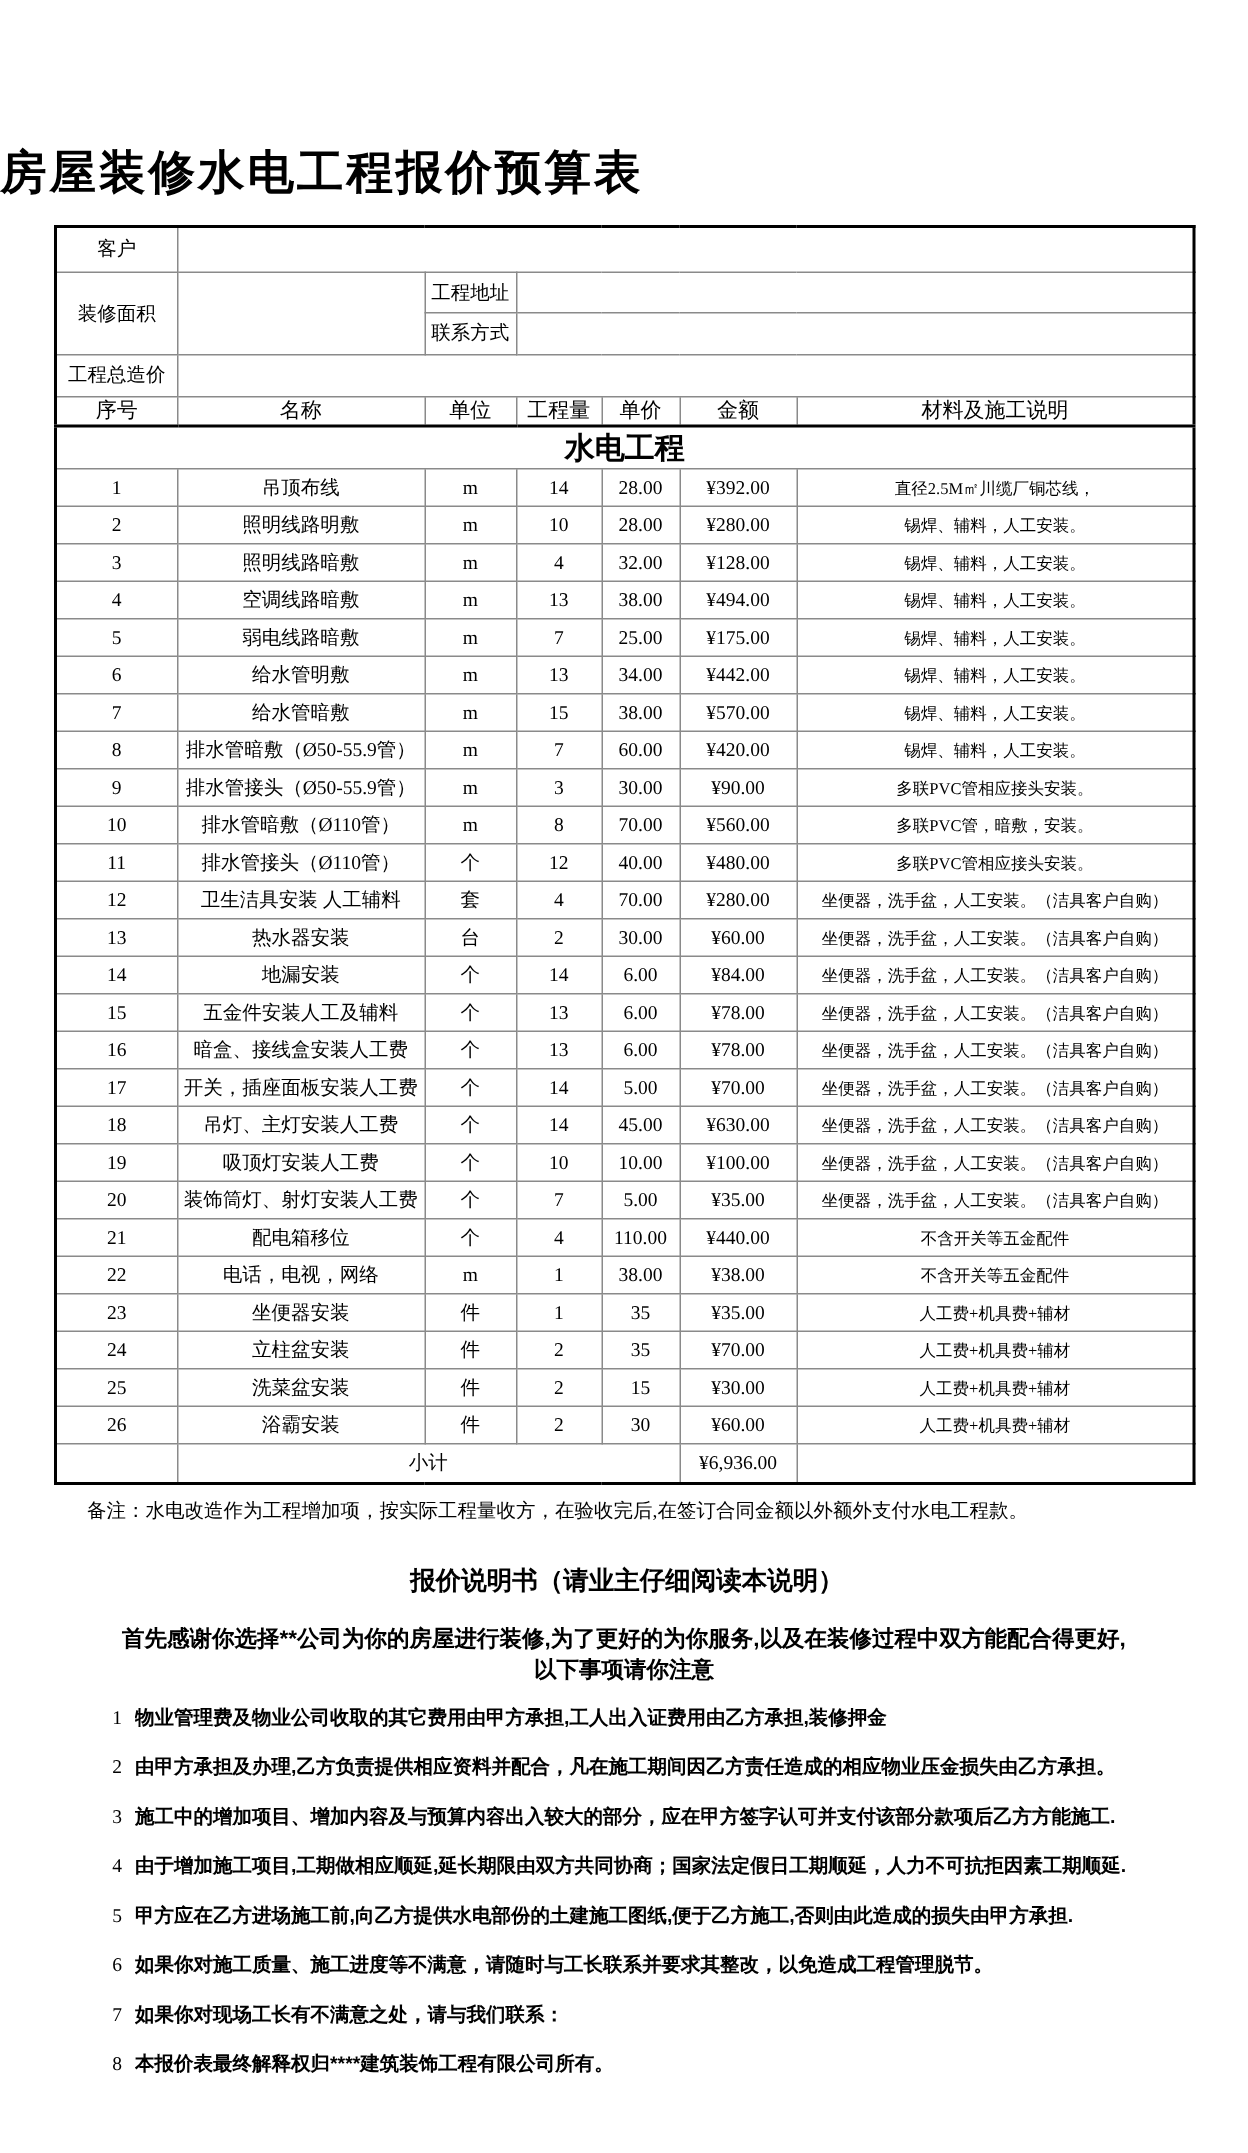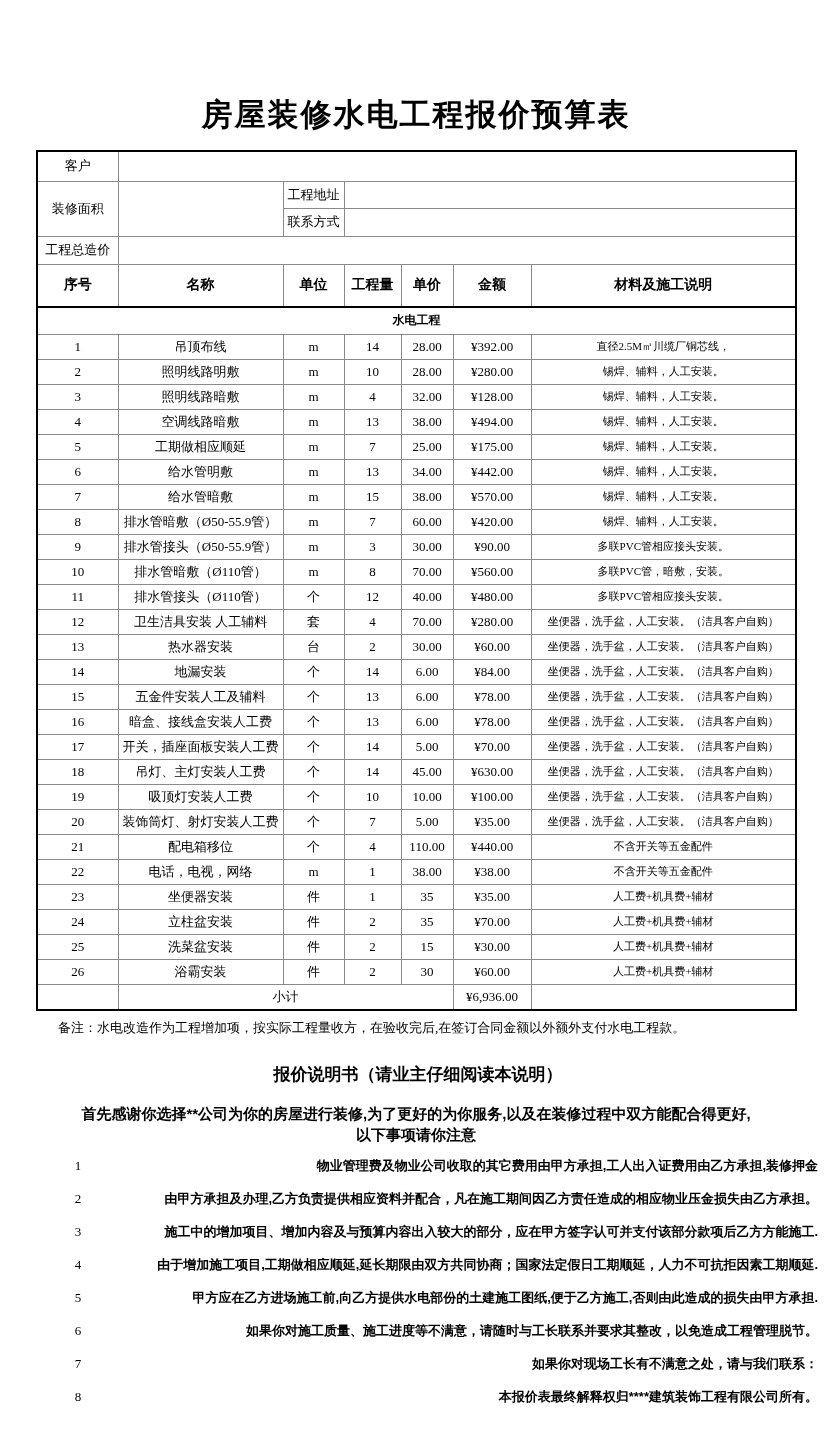--- a/index.html
+++ b/index.html
@@ -6,21 +6,20 @@
   html, body { margin: 0; padding: 0; }
   body {
     width: 832px; height: 1435px;
     background: #ffffff; color: #000000;
     font-family: "Liberation Serif", "DejaVu Serif", serif;
   }
   .page { position: relative; width: 832px; height: 1435px; overflow: hidden; }
 
   .title {
     margin: 0; padding-top: 98px;
-    text-align: center;
     font-size: 31px; font-weight: bold;
     font-family: "Liberation Serif", "DejaVu Serif", serif;
     letter-spacing: 2px;
     line-height: 1.1;
   }
 
   table.quote {
     margin: 18px 0 0 36px;
     width: 759px;
     border-collapse: collapse;
@@ -36,28 +35,28 @@
     overflow: hidden;
     white-space: nowrap;
   }
   tr.r-info-a td { height: 30px; }
   tr.r-info-b td { height: 27px; }
   tr.r-info-c td { height: 28px; margin-top: 40px; }
   tr.r-info-d td { height: 28px; }
   tr.r-info-a td, tr.r-info-b td, tr.r-info-c td, tr.r-info-d td { text-align: center; }
   td.lbl { font-size: 13px; }
   tr.r-head th {
-    height: 43px;
-    font-weight: bold; font-size: 14px;
+    height: 20px;
+    font-weight: normal; font-size: 14px;
     font-family: "Liberation Sans", "DejaVu Sans", sans-serif;
     border-bottom: 2px solid #000;
   }
   tr.r-section td {
     height: 27px;
-    font-weight: bold; font-size: 12px;
+    font-weight: bold; font-size: 20px;
     font-family: "Liberation Sans", "DejaVu Sans", sans-serif;
   }
   tr.r-data td { height: 25px; font-size: 13px; }
   tr.r-data td.c-note { font-size: 11px; }
   tr.r-subtotal td { height: 26px; font-size: 13px; }
 
   .footnote {
     margin: 8px 0 0 58px;
     font-size: 13px;
     line-height: 18px;
@@ -84,21 +83,21 @@
   .notice-item .num {
     margin-left: 66px;
     width: 24px;
     text-align: center;
     font-size: 13px;
     font-family: "Liberation Serif", "DejaVu Serif", serif;
     line-height: 16px;
   }
   .notice-item .txt {
     flex: 1;
-    text-align: right;
+    text-align: left;
     padding-right: 14px;
     font-size: 13px; font-weight: bold;
     line-height: 16px;
     font-family: "Liberation Sans", "DejaVu Sans", sans-serif;
     white-space: nowrap; overflow: hidden;
   }
 </style>
 </head>
 <body>
 
@@ -180,21 +179,21 @@
           <td class="c-no">4</td>
           <td class="c-name">空调线路暗敷</td>
           <td class="c-unit">m</td>
           <td class="c-qty">13</td>
           <td class="c-price">38.00</td>
           <td class="c-amount">¥494.00</td>
           <td class="c-note">锡焊、辅料，人工安装。</td>
         </tr>
         <tr class="r-data">
           <td class="c-no">5</td>
-          <td class="c-name">工期做相应顺延</td>
+          <td class="c-name">弱电线路暗敷</td>
           <td class="c-unit">m</td>
           <td class="c-qty">7</td>
           <td class="c-price">25.00</td>
           <td class="c-amount">¥175.00</td>
           <td class="c-note">锡焊、辅料，人工安装。</td>
         </tr>
         <tr class="r-data">
           <td class="c-no">6</td>
           <td class="c-name">给水管明敷</td>
           <td class="c-unit">m</td>

